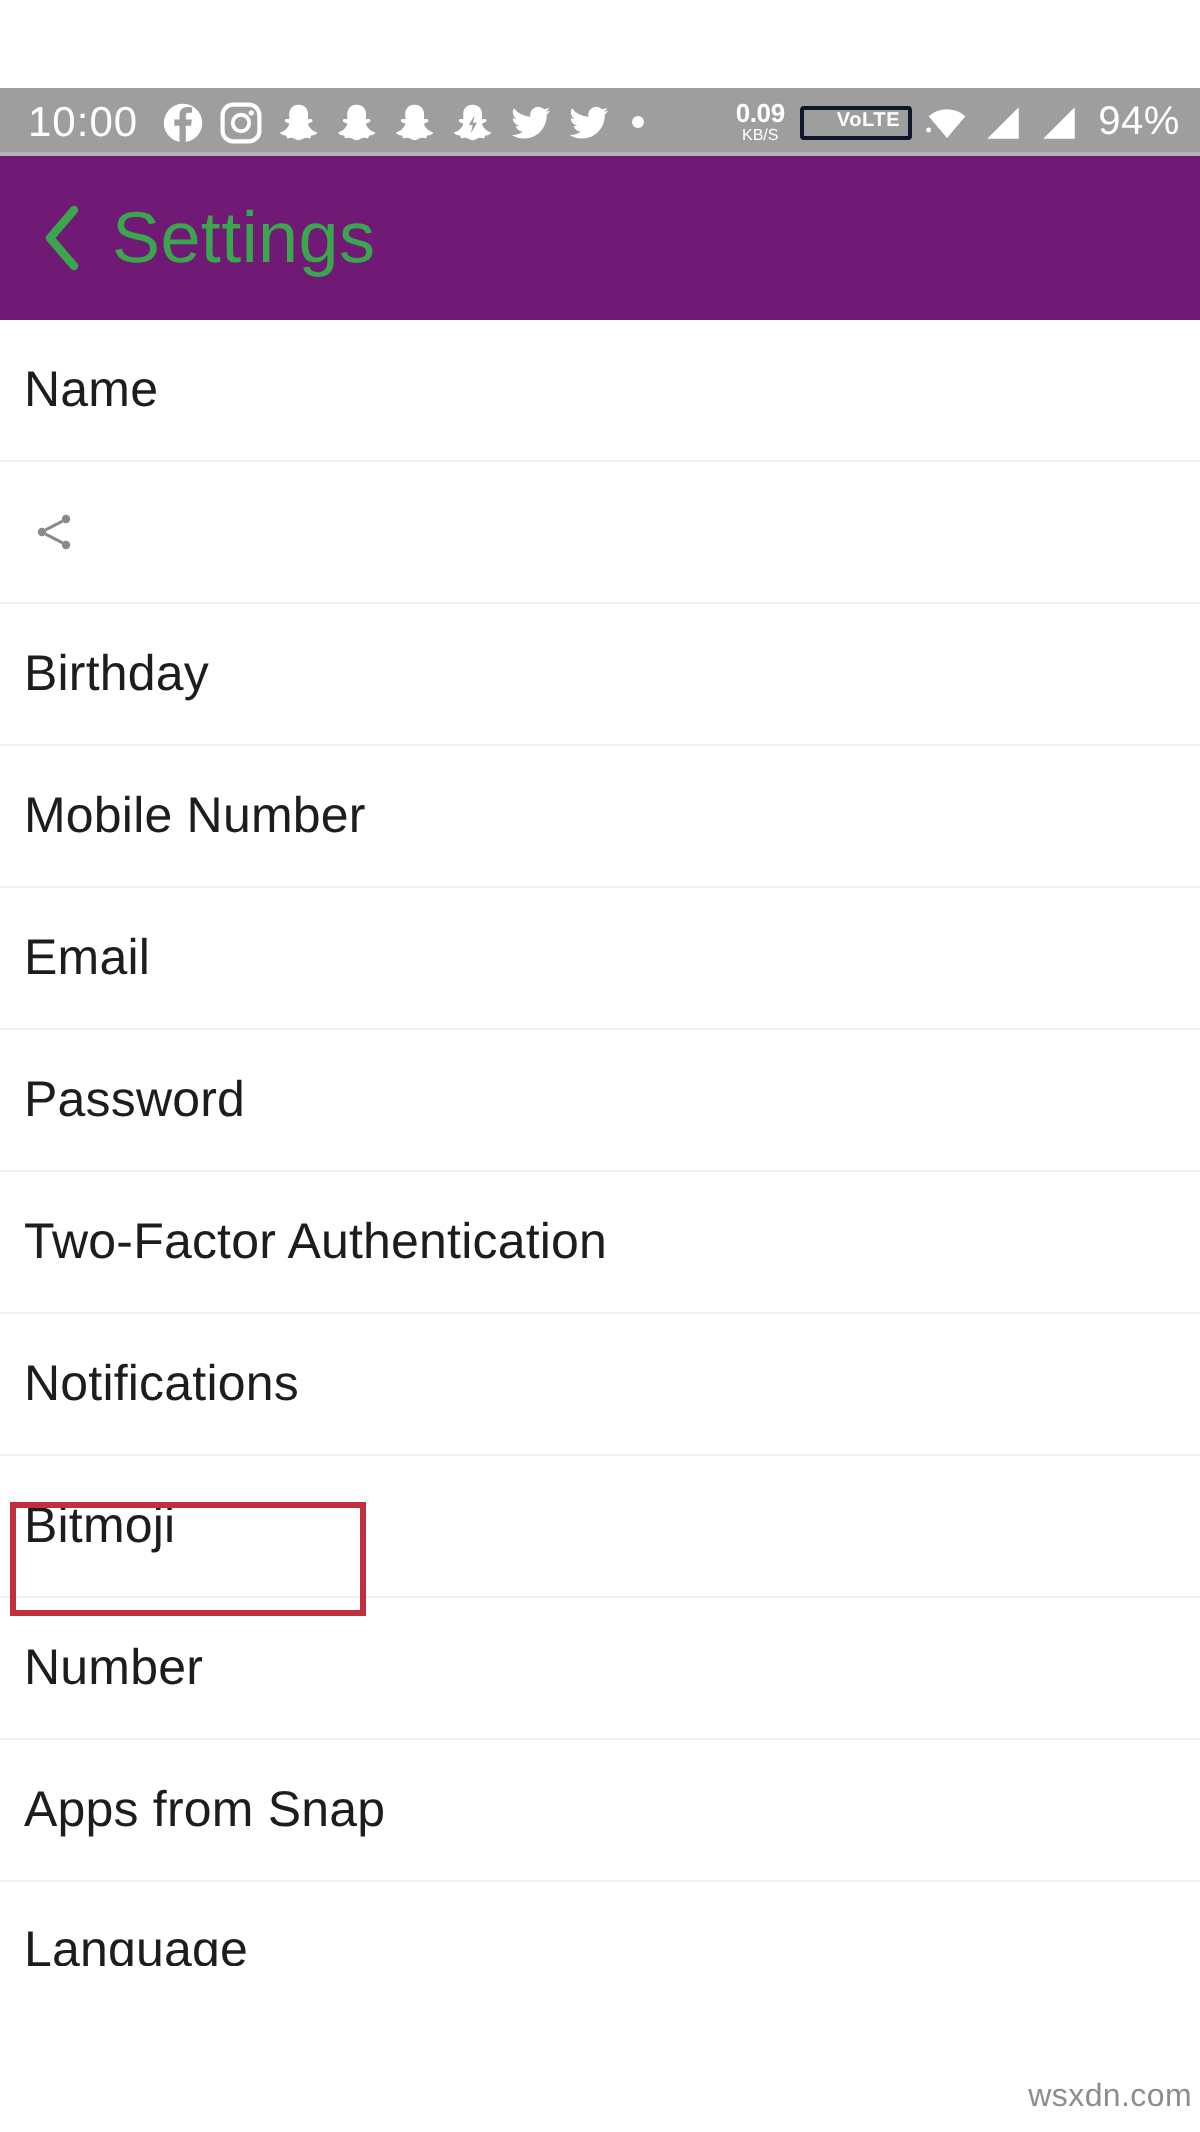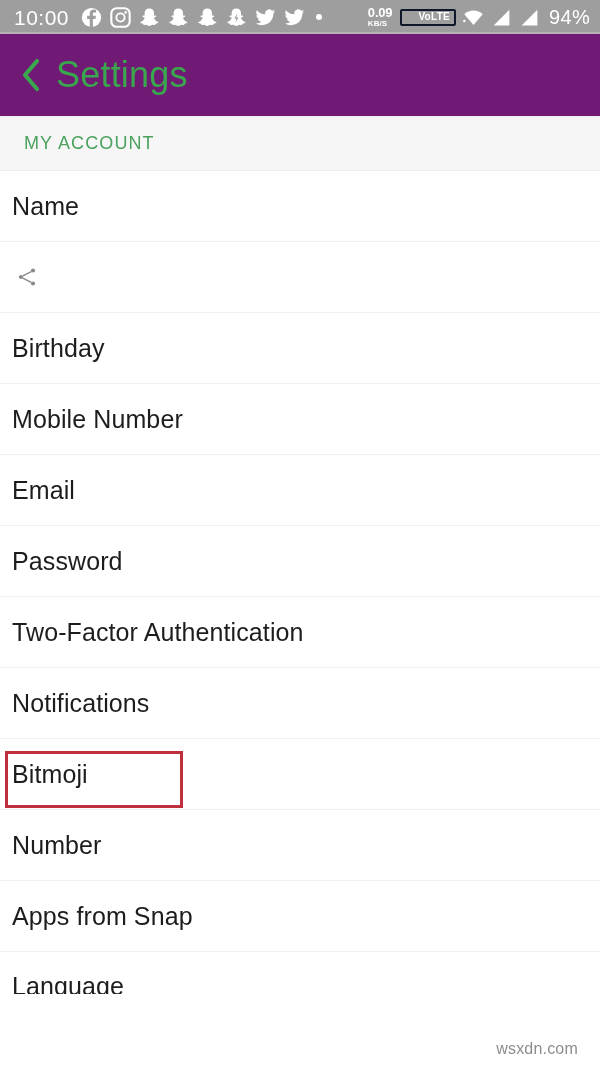--- a/index.html
+++ b/index.html
@@ -24,20 +24,21 @@
 
   
   .status-bar {
     height: 34px;
     background: #9e9e9e;
     display: flex;
     align-items: center;
     padding: 0 10px 0 14px;
     box-sizing: border-box;
     position: relative;
+    margin-top: 44px;
   }
   .status-bar::after {
     content: "";
     position: absolute;
     left: 0; right: 0; bottom: 0;
     height: 2px;
     background: #b4b4b4;
   }
   .status-time {
     color: #ffffff;
@@ -69,25 +70,26 @@
   .dot-icon {
     width: 6px;
     height: 6px;
     border-radius: 50%;
     background: #ffffff;
     flex: none;
     margin: 0 3px;
   }
   .data-speed {
     color: #ffffff;
+    text-align: center;
     line-height: 1;
     margin-right: 1px;
   }
   .data-speed .ds-num { font-size: 13px; display: block; font-weight: 700; letter-spacing: -0.2px;}
-  .data-speed .ds-unit { font-size: 8px; display: block; font-weight: 700; margin-top: 1px; }
+  .data-speed .ds-unit { font-size: 8px; display: block; font-weight: 400; margin-top: 1px; }
   .volte-badge {
     border: 2px solid #0f172a;
     border-radius: 2px;
     color: #ffffff;
     font-size: 10px;
     font-weight: 700;
     padding: 1px 4px 2px 16px;
     line-height: 1;
     letter-spacing: 0.3px;
   }
@@ -198,21 +200,21 @@
     overflow: hidden;
     border-bottom: none;
   }
   .list-row.partial .list-row-label {
     margin-top: 26px;
   }
 
   
   .watermark {
     position: absolute;
-    right: 22px;
+    right: 4px;
     bottom: 8px;
     color: #8d8d8d;
     font-size: 16px;
     letter-spacing: 0.2px;
     z-index: 9;
     background: transparent;
   }
 </style>
 </head>
 <body>
@@ -300,23 +302,20 @@
 
   <div class="app-header">
     <span class="back-chevron">
       <svg width="22" height="34" viewBox="0 0 22 34">
           <path d="M17 3 5 17l12 14" fill="none" stroke="#3aa64d" stroke-width="4.2" stroke-linecap="round" stroke-linejoin="round"></path>
         </svg>
     </span>
     <span class="app-title">Settings</span>
   </div>
 
-  <div class="section-header">
-    <span class="section-header-label">MY ACCOUNT</span>
-  </div>
 
   <div class="settings-list">
 
     <div class="list-row">
       <span class="list-row-label">Name</span>
     </div>
 
     <div class="list-row">
       <span class="row-trailing">
         <svg width="24" height="24" viewBox="0 0 24 24">

